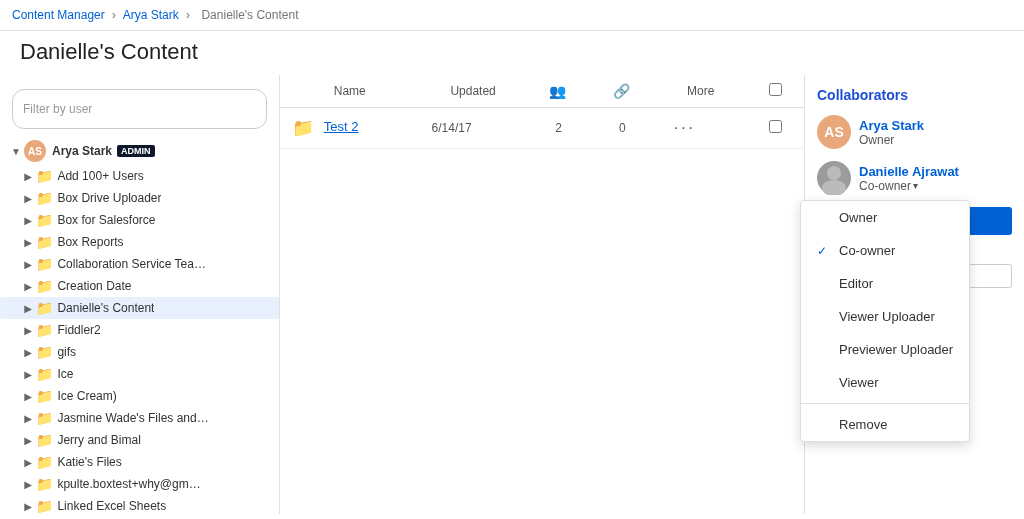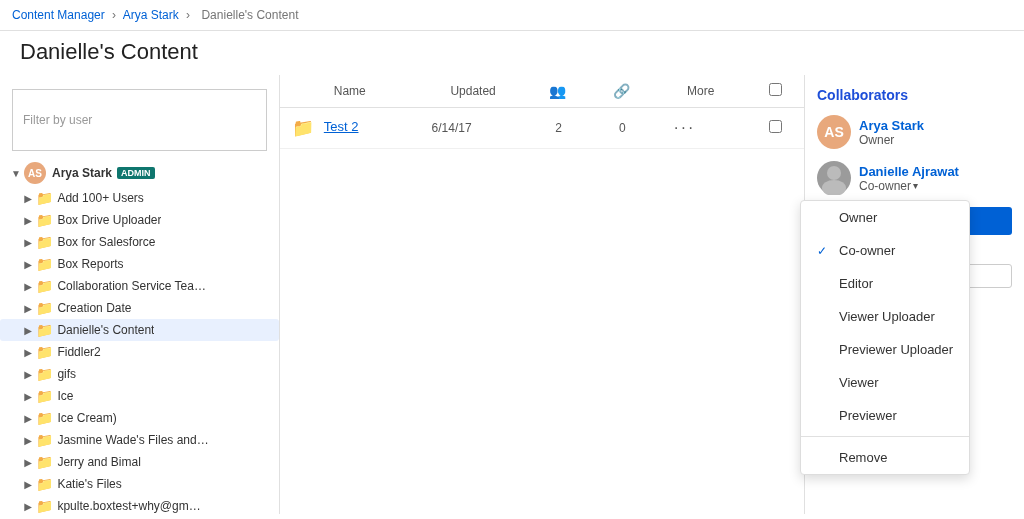--- a/index.html
+++ b/index.html
@@ -11,34 +11,34 @@
     .breadcrumb a { color: #0061d5; text-decoration: none; }
     .breadcrumb span { margin: 0 4px; color: #767676; }
     .page-title { font-size: 22px; font-weight: 400; padding: 8px 20px 10px; color: #222; }
 
     
     .main-layout { display: flex; height: calc(519px - 80px); overflow: hidden; }
 
     
     .sidebar { width: 280px; min-width: 280px; border-right: 1px solid #e0e0e0; overflow-y: auto; padding: 8px 0; position: relative; }
     .sidebar-filter { margin: 6px 12px 8px; }
-    .sidebar-filter input { width: 100%; padding: 23px 10px; border: 1px solid #ccc; border-radius: 0; font-size: 12px; color: #555; }
+    .sidebar-filter input { width: 100%; padding: 12px 10px; border: 1px solid #ccc; border-radius: 12px; font-size: 12px; color: #555; }
     .sidebar-filter input::placeholder { color: #999; }
 
     .tree-item { display: flex; align-items: center; padding: 3px 4px 3px 0; cursor: pointer; border-radius: 3px; white-space: nowrap; overflow: hidden; }
     .tree-item.selected { background: #e8f0fe; }
     .tree-item .toggle { width: 16px; min-width: 16px; text-align: center; color: #666; font-size: 10px; }
     .tree-item .folder-icon { margin-right: 4px; font-size: 14px; }
     .tree-item .label { font-size: 12px; overflow: hidden; text-overflow: ellipsis; }
 
     .tree-root { padding-left: 8px; }
     .tree-child { padding-left: 20px; }
     .user-avatar-small { width: 22px; height: 22px; border-radius: 50%; background: #e8a87c; display: flex; align-items: center; justify-content: center; font-size: 10px; font-weight: bold; color: #fff; margin-right: 6px; min-width: 22px; }
     .user-name { font-size: 12px; font-weight: 600; }
-    .admin-badge { font-size: 9px; background: #0f766e; color: #fff; padding: 1px 4px; border-radius: 2px; margin-left: 5px; font-weight: bold; }
+    .admin-badge { font-size: 9px; background: #0f172a; color: #fff; padding: 1px 4px; border-radius: 2px; margin-left: 5px; font-weight: bold; }
 
     
     .sidebar::-webkit-scrollbar { width: 6px; }
     .sidebar::-webkit-scrollbar-thumb { background: #ccc; border-radius: 3px; }
 
     
     .content-area { flex: 1; overflow: hidden; display: flex; flex-direction: column; }
 
     
     .file-table { flex: 1; overflow-y: auto; }
@@ -295,22 +295,18 @@
     <span>Viewer Uploader</span>
   </div>
   <div class="dropdown-item">
     <span class="spacer"></span>
     <span>Previewer Uploader</span>
   </div>
   <div class="dropdown-item">
     <span class="spacer"></span>
     <span>Viewer</span>
   </div>
-  <div class="dropdown-item">
-    <span class="spacer"></span>
-    <span>Previewer</span>
-  </div>
   <hr class="dropdown-divider">
   <div class="dropdown-item">
     <span class="spacer"></span>
     <span>Remove</span>
   </div>
 </div>
 
 </body></html>

